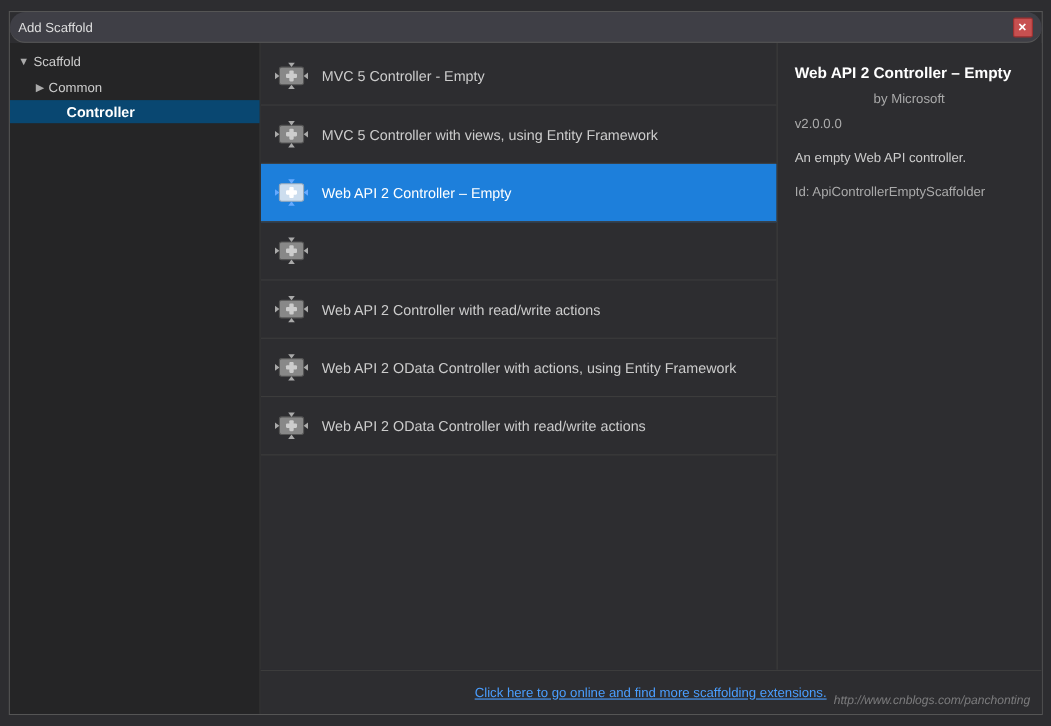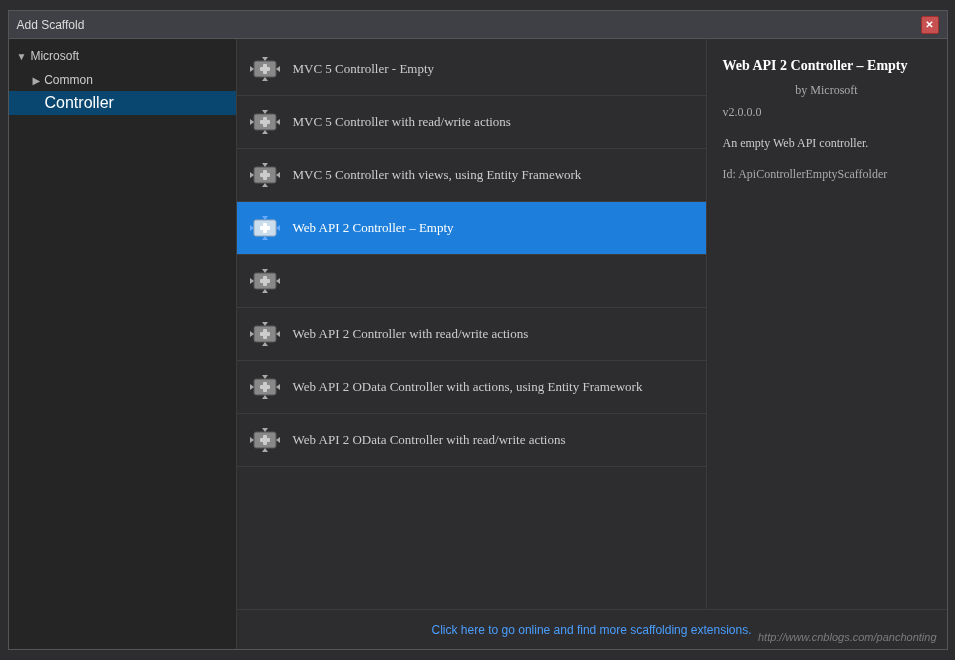--- a/index.html
+++ b/index.html
@@ -25,20 +25,21 @@
     }
     .title-bar {
       background: #3f3f46;
       height: 28px;
       display: flex;
       align-items: center;
       justify-content: space-between;
       padding: 0 8px;
       border-bottom: 1px solid #555;
       flex-shrink: 0;
+      border-radius: 14px;
     }
     .title-bar-text {
       color: #ddd;
       font-size: 12px;
     }
     .close-btn {
       width: 18px;
       height: 18px;
       background: #c75050;
       border: 1px solid #a03030;
@@ -81,38 +82,38 @@
       padding: 4px 8px 4px 24px;
       color: #ccc;
       font-size: 12px;
       cursor: pointer;
     }
     .sidebar-item.selected {
       background: #094771;
       color: #fff;
     }
     .sidebar-sub-item {
-      padding-left: 36px;
-      color: #aaa;
-      font-size: 16px;
+      padding-left: 52px;
+      color: #aaa;
+      font-size: 13px;
       padding-top: 3px;
       padding-bottom: 3px;
       cursor: pointer;
+      font-weight: bold;
     }
     .main-area {
       flex: 1;
       display: flex;
       flex-direction: column;
       background: #2d2d30;
     }
     .content-row {
       display: flex;
       flex: 1;
       overflow: hidden;
-      font-family: Liberation Serif, serif;
     }
     .list-panel {
       flex: 1;
       background: #2d2d30;
       border-right: 1px solid #3c3c3c;
       overflow-y: auto;
       padding: 4px 0;
     }
     .scaffold-item {
       display: flex;
@@ -173,20 +174,21 @@
       background: #2d2d30;
       border-top: 1px solid #3c3c3c;
       display: flex;
       align-items: center;
       justify-content: center;
       flex-shrink: 0;
     }
     .footer-link {
       color: #4a9eff;
       font-size: 12px;
+      text-decoration: underline;
       cursor: pointer;
     }
     .watermark {
       position: absolute;
       bottom: 6px;
       right: 10px;
       color: rgba(200,200,200,0.5);
       font-size: 11px;
       font-style: italic;
       pointer-events: none;
@@ -200,21 +202,21 @@
   <div class="title-bar">
     <span class="title-bar-text">Add Scaffold</span>
     <div class="close-btn">✕</div>
   </div>
 
   <div class="dialog-body">
 
     <div class="sidebar">
       <div class="sidebar-header">
         <span class="sidebar-arrow">▼</span>
-        <span>Microsoft</span>
+        <span>Scaffold</span>
       </div>
       <div class="sidebar-item">
         <span class="sidebar-arrow">▶</span>
         <span>Common</span>
       </div>
       <div class="sidebar-sub-item sidebar-item selected">
         <span>Controller</span>
       </div>
     </div>
 
@@ -235,40 +237,20 @@
 
       <polygon points="15,6 12,2 18,2" fill="#aaa"></polygon>
 
       <polygon points="15,22 12,26 18,26" fill="#aaa"></polygon>
 
       <rect x="13" y="9" width="4" height="10" rx="1" fill="#ccc"></rect>
       <rect x="10" y="12" width="10" height="4" rx="1" fill="#ccc"></rect>
     </svg>
               </div>
               <span class="item-label">MVC 5 Controller - Empty</span>
-            </div>
-            <div class="scaffold-item">
-              <div class="item-icon">
-                <svg width="30" height="28" viewBox="0 0 30 28">
-
-      <rect x="4" y="6" width="22" height="16" rx="2" fill="#888" stroke="#555" stroke-width="1"></rect>
-
-      <polygon points="4,14 0,11 0,17" fill="#aaa"></polygon>
-
-      <polygon points="26,14 30,11 30,17" fill="#aaa"></polygon>
-
-      <polygon points="15,6 12,2 18,2" fill="#aaa"></polygon>
-
-      <polygon points="15,22 12,26 18,26" fill="#aaa"></polygon>
-
-      <rect x="13" y="9" width="4" height="10" rx="1" fill="#ccc"></rect>
-      <rect x="10" y="12" width="10" height="4" rx="1" fill="#ccc"></rect>
-    </svg>
-              </div>
-              <span class="item-label">MVC 5 Controller with read/write actions</span>
             </div>
             <div class="scaffold-item">
               <div class="item-icon">
                 <svg width="30" height="28" viewBox="0 0 30 28">
 
       <rect x="4" y="6" width="22" height="16" rx="2" fill="#888" stroke="#555" stroke-width="1"></rect>
 
       <polygon points="4,14 0,11 0,17" fill="#aaa"></polygon>
 
       <polygon points="26,14 30,11 30,17" fill="#aaa"></polygon>

